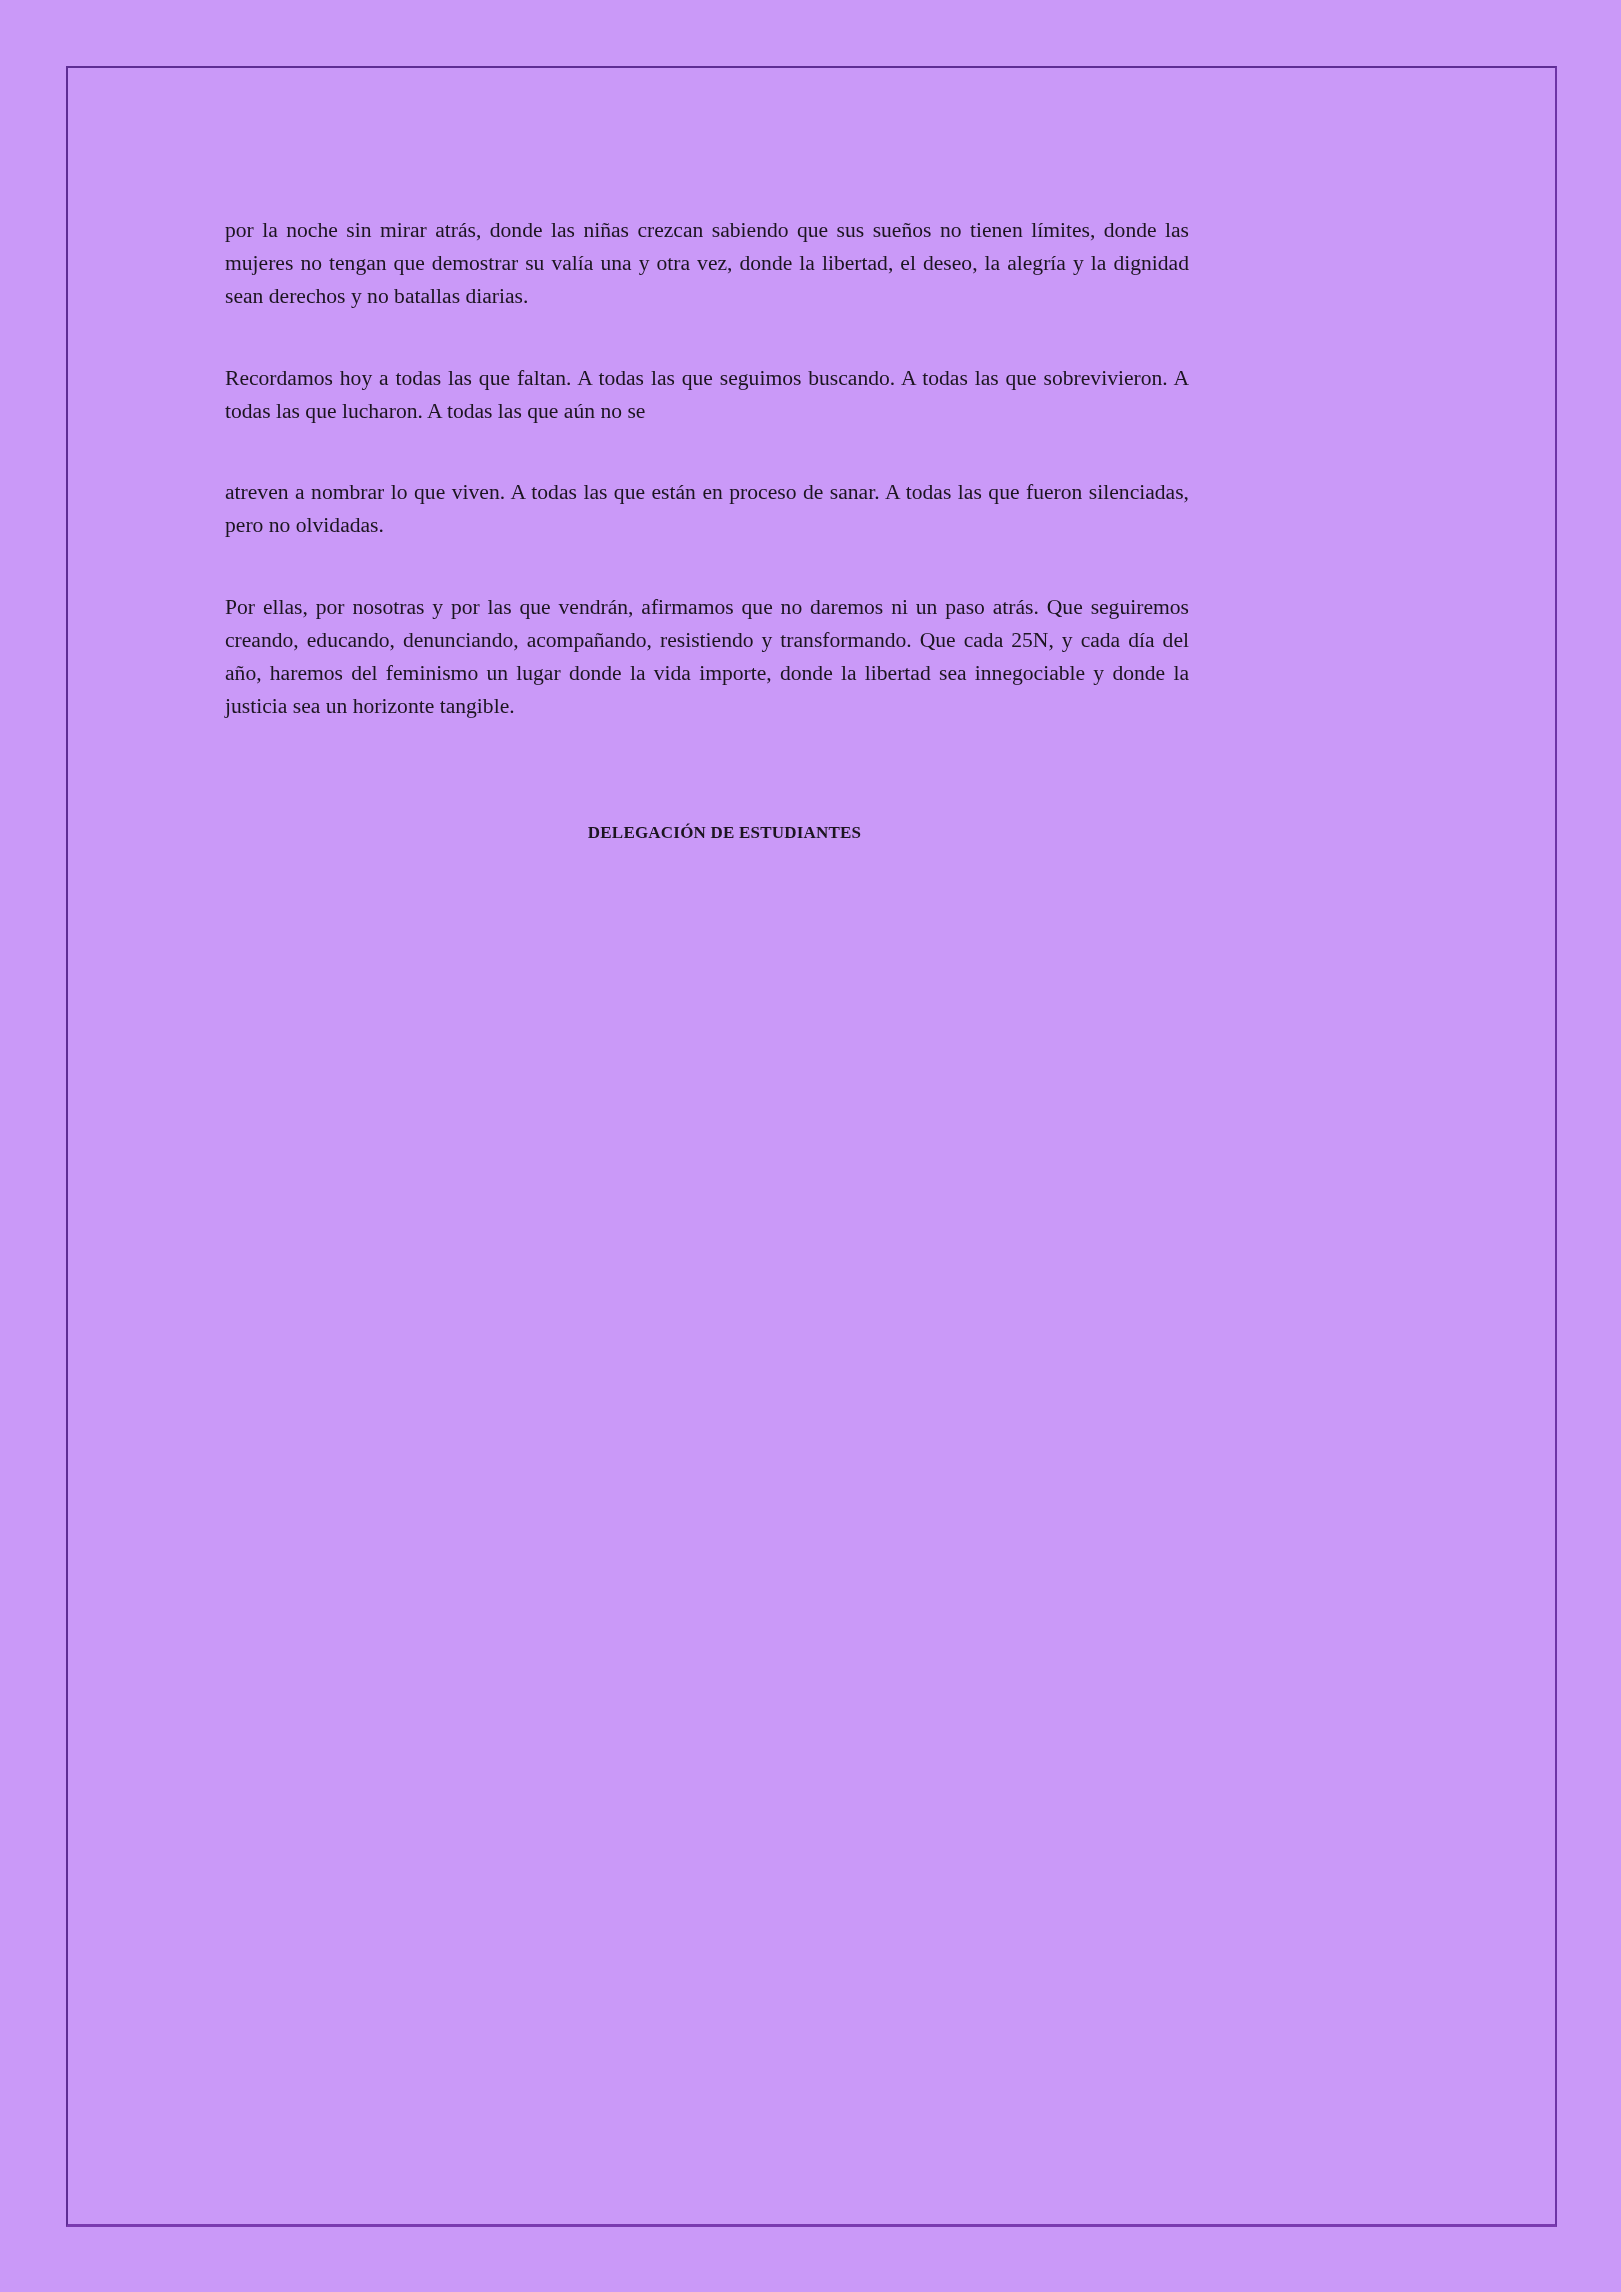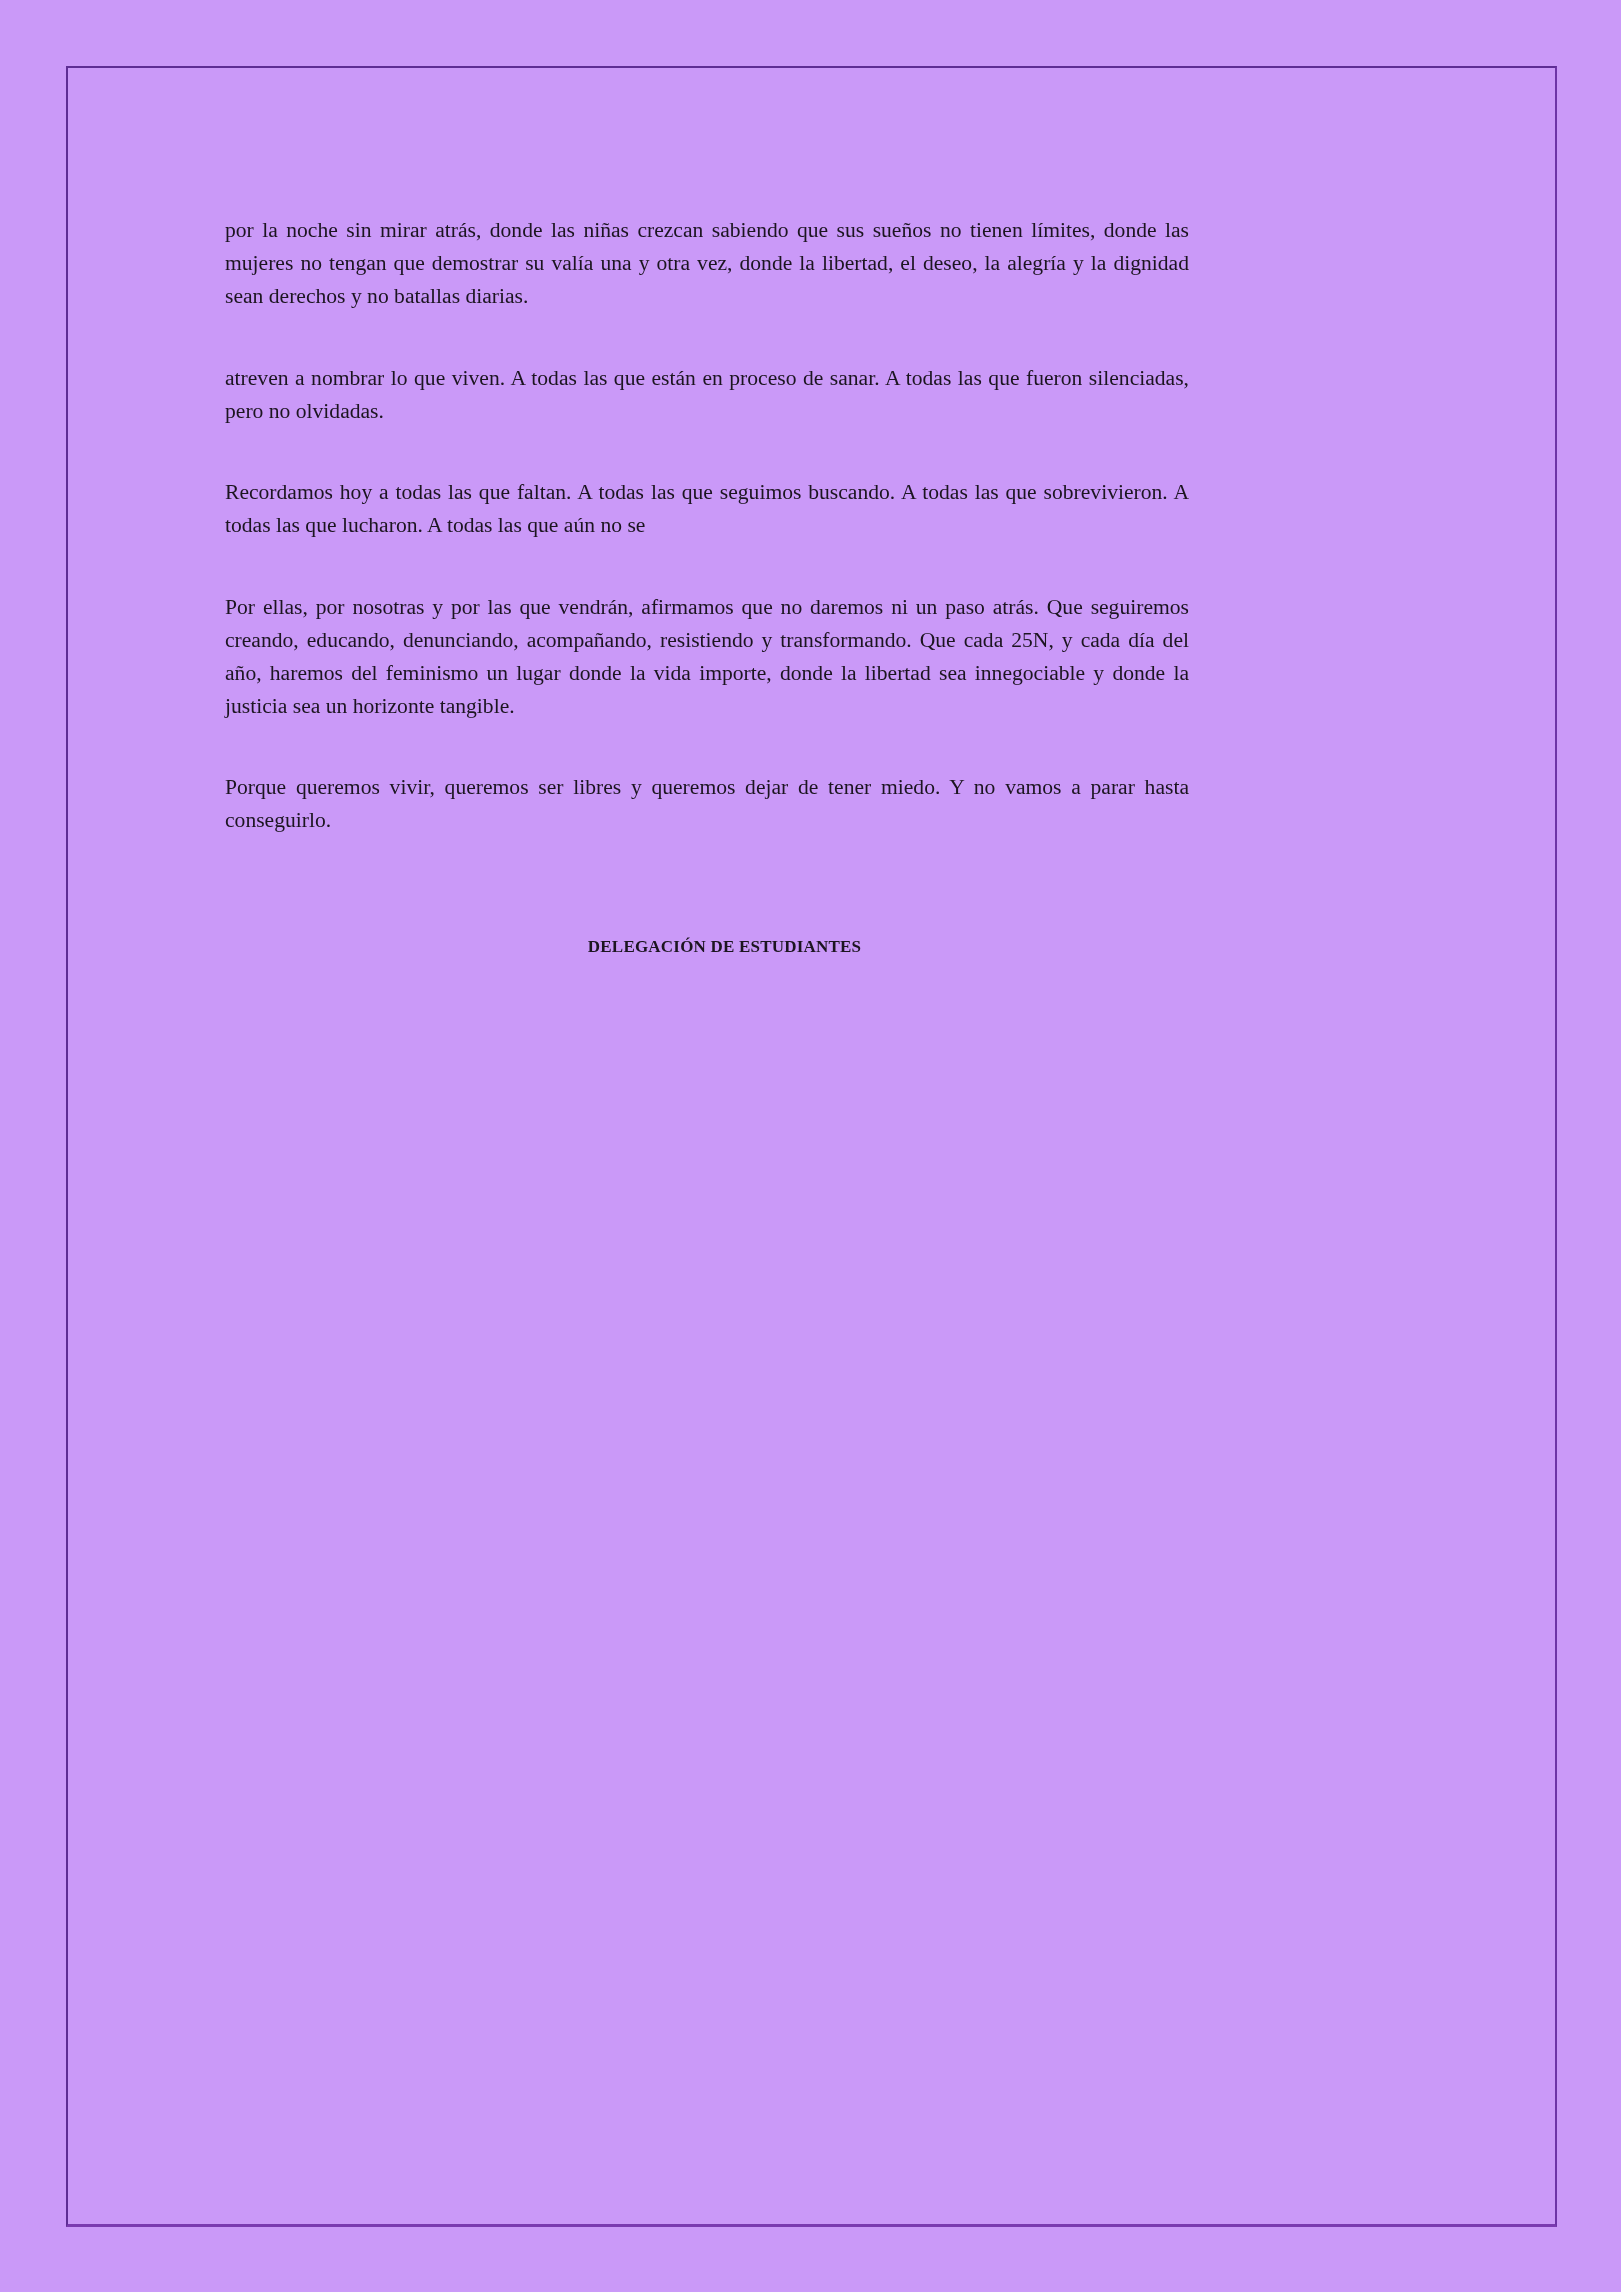--- a/index.html
+++ b/index.html
@@ -50,20 +50,19 @@
     font-size: 17px;
     letter-spacing: 0.2px;
   }
 </style>
 </head>
 <body>
 
 <div class="page-frame">
   <div class="content">
     <p>por la noche sin mirar atrás, donde las niñas crezcan sabiendo que sus sueños no tienen límites, donde las mujeres no tengan que demostrar su valía una y otra vez, donde la libertad, el deseo, la alegría y la dignidad sean derechos y no batallas diarias.</p>
+    <p>Recordamos hoy a todas las que faltan. A todas las que seguimos buscando. A todas las que sobrevivieron. A todas las que lucharon. A todas las que aún no se</p>
     <p>atreven a nombrar lo que viven. A todas las que están en proceso de sanar. A todas las que fueron silenciadas, pero no olvidadas.</p>
-    <p>Recordamos hoy a todas las que faltan. A todas las que seguimos buscando. A todas las que sobrevivieron. A todas las que lucharon. A todas las que aún no se</p>
     <p>Por ellas, por nosotras y por las que vendrán, afirmamos que no daremos ni un paso atrás. Que seguiremos creando, educando, denunciando, acompañando, resistiendo y transformando. Que cada 25N, y cada día del año, haremos del feminismo un lugar donde la vida importe, donde la libertad sea innegociable y donde la justicia sea un horizonte tangible.</p>
-    <p>Porque queremos vivir, queremos ser libres y queremos dejar de tener miedo. Y no vamos a parar hasta conseguirlo.</p>
     <div class="doc-heading">DELEGACIÓN DE ESTUDIANTES</div>
   </div>
 </div>
 
 
 </body></html>

